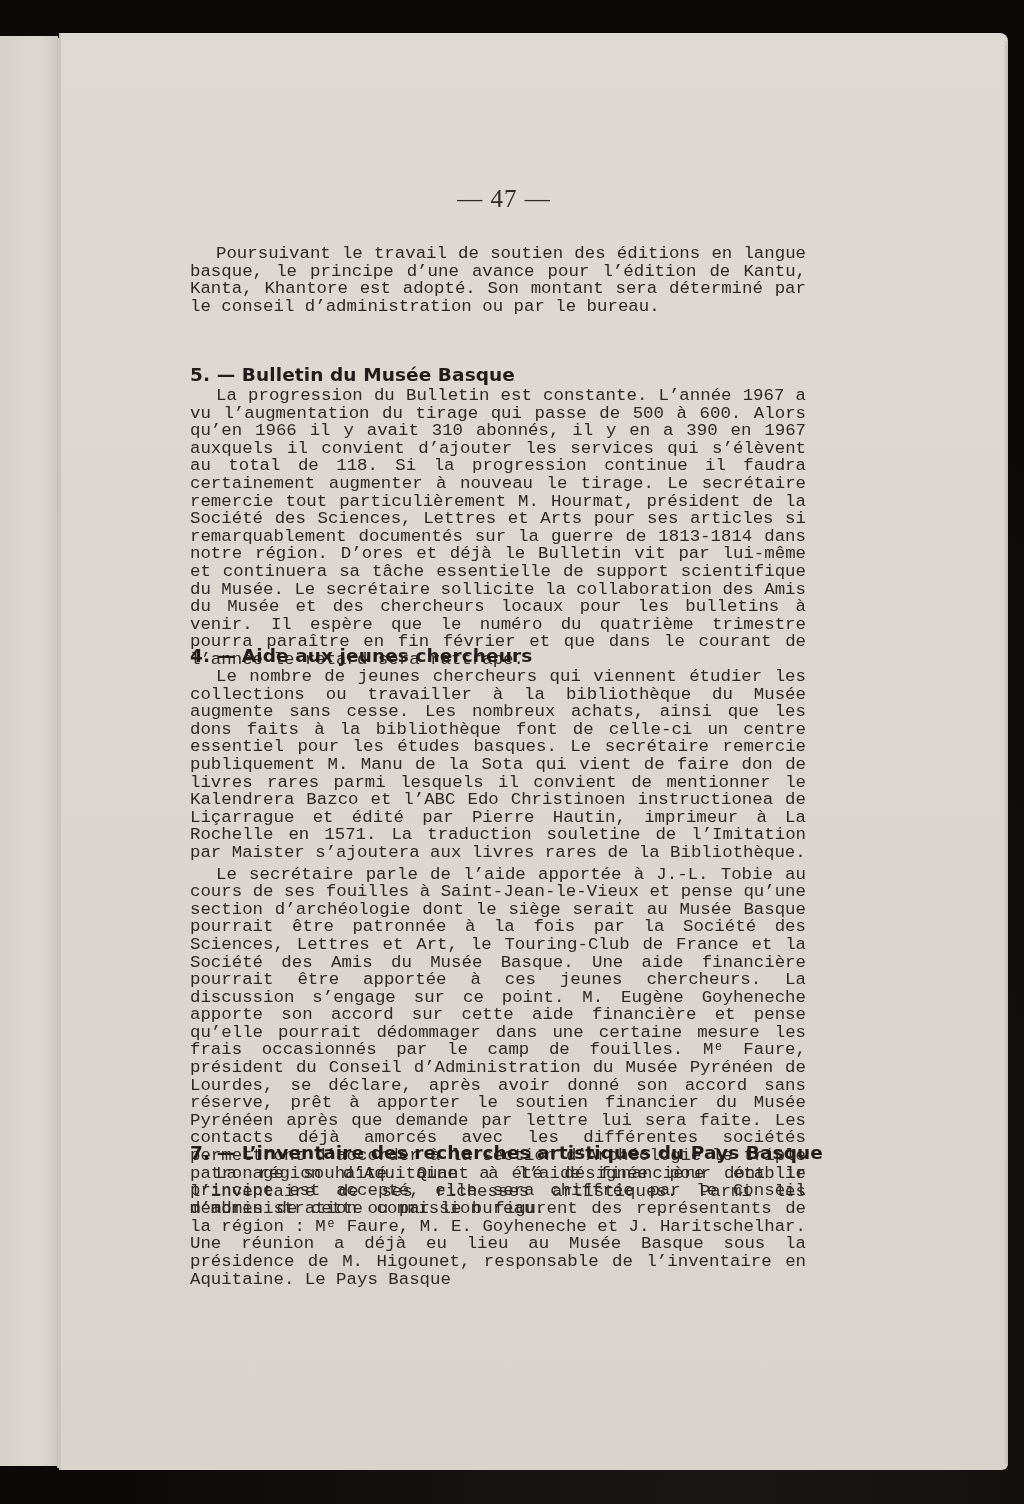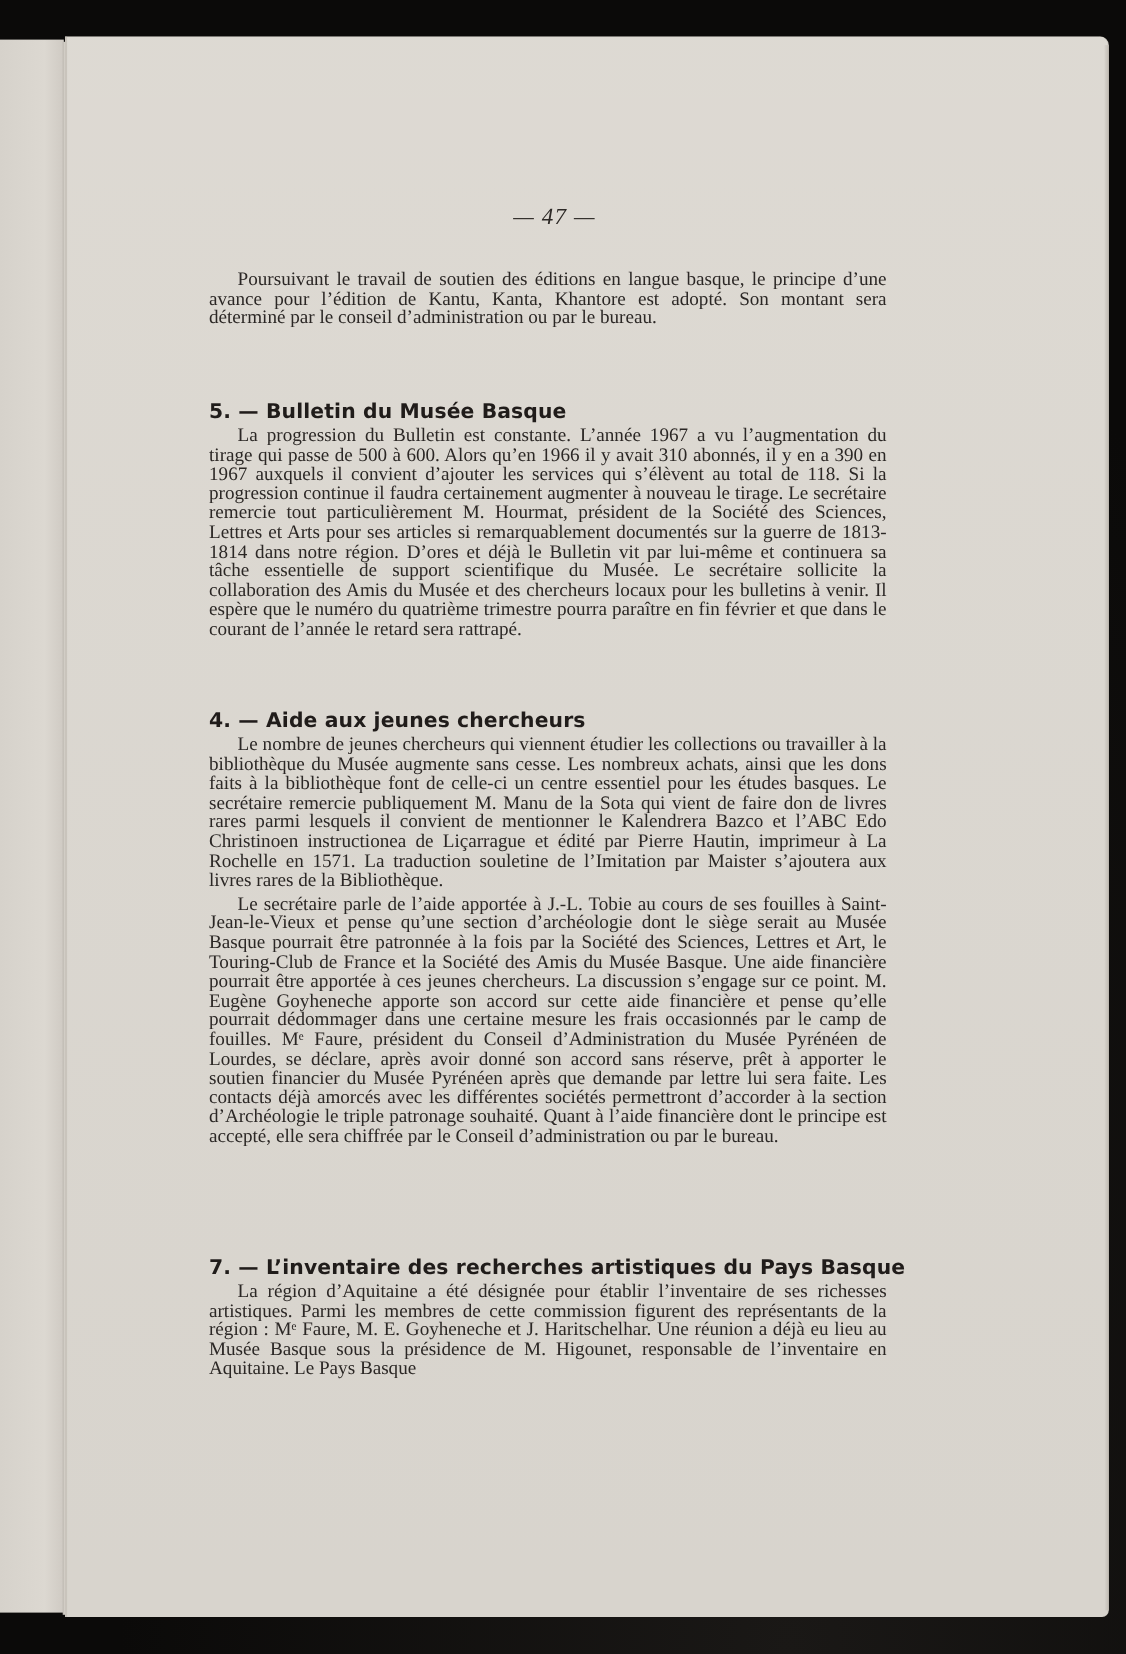--- a/index.html
+++ b/index.html
@@ -65,41 +65,40 @@
       width: 628px;
       color: #2a2624;
     }
     .page-number {
       position: absolute;
       left: 0;
       right: 0;
       top: 152px;
       text-align: center;
       font-family: "Liberation Serif", "DejaVu Serif", serif;
-      font-size: 21px;
+      font-size: 25px;
       letter-spacing: 1px;
       color: #2d2926;
-      font-style: italic;
     }
     .section {
       position: absolute;
       left: 0;
       width: 628px;
     }
     .section-heading {
       font-family: "DejaVu Sans", "Liberation Sans", sans-serif;
       font-weight: bold;
       font-size: 18.5px;
       color: #201c1a;
       margin: 0 0 2px 0;
       letter-spacing: 0.1px;
       white-space: nowrap;
     }
     .para {
-      font-family: Liberation Serif, serif;
+      font-family: Liberation Mono, monospace;
       font-size: 17.4px;
       line-height: 17.6px;
       text-align: justify;
       text-indent: 26px;
       margin: 0 12px 4px 0;
       color: #2b2725;
       hyphens: manual;
     }
     #sec-2 { top: 212px; }
     #sec-3 { top: 331px; }

